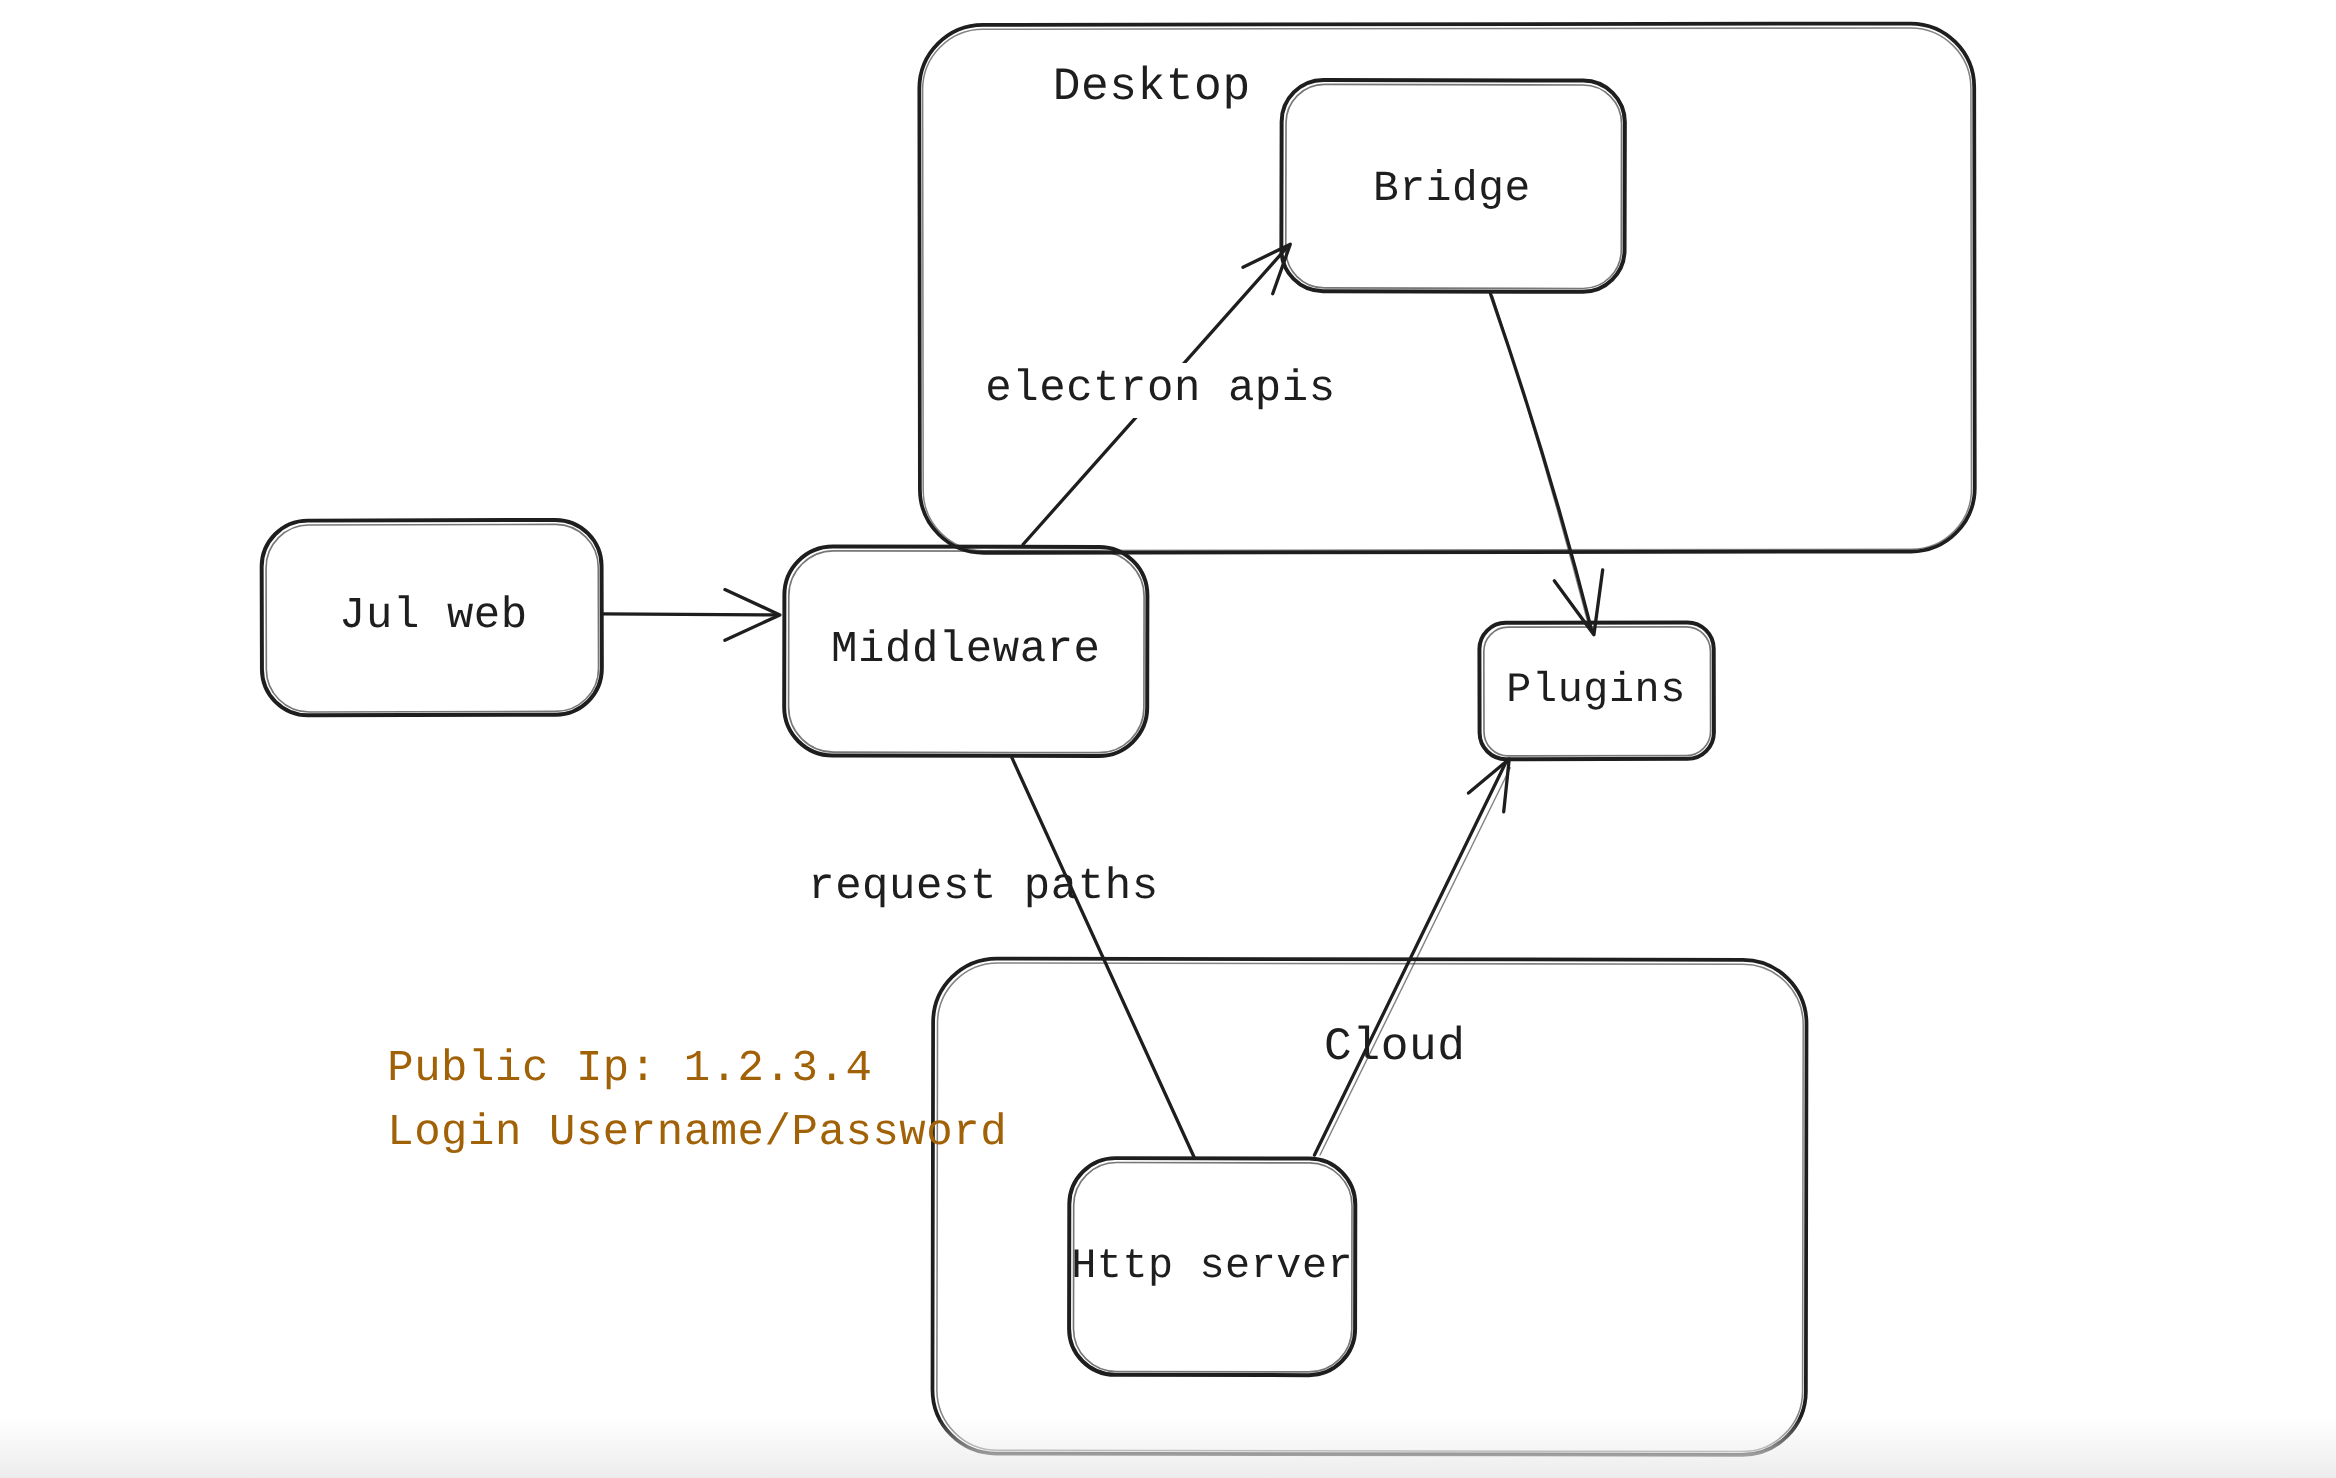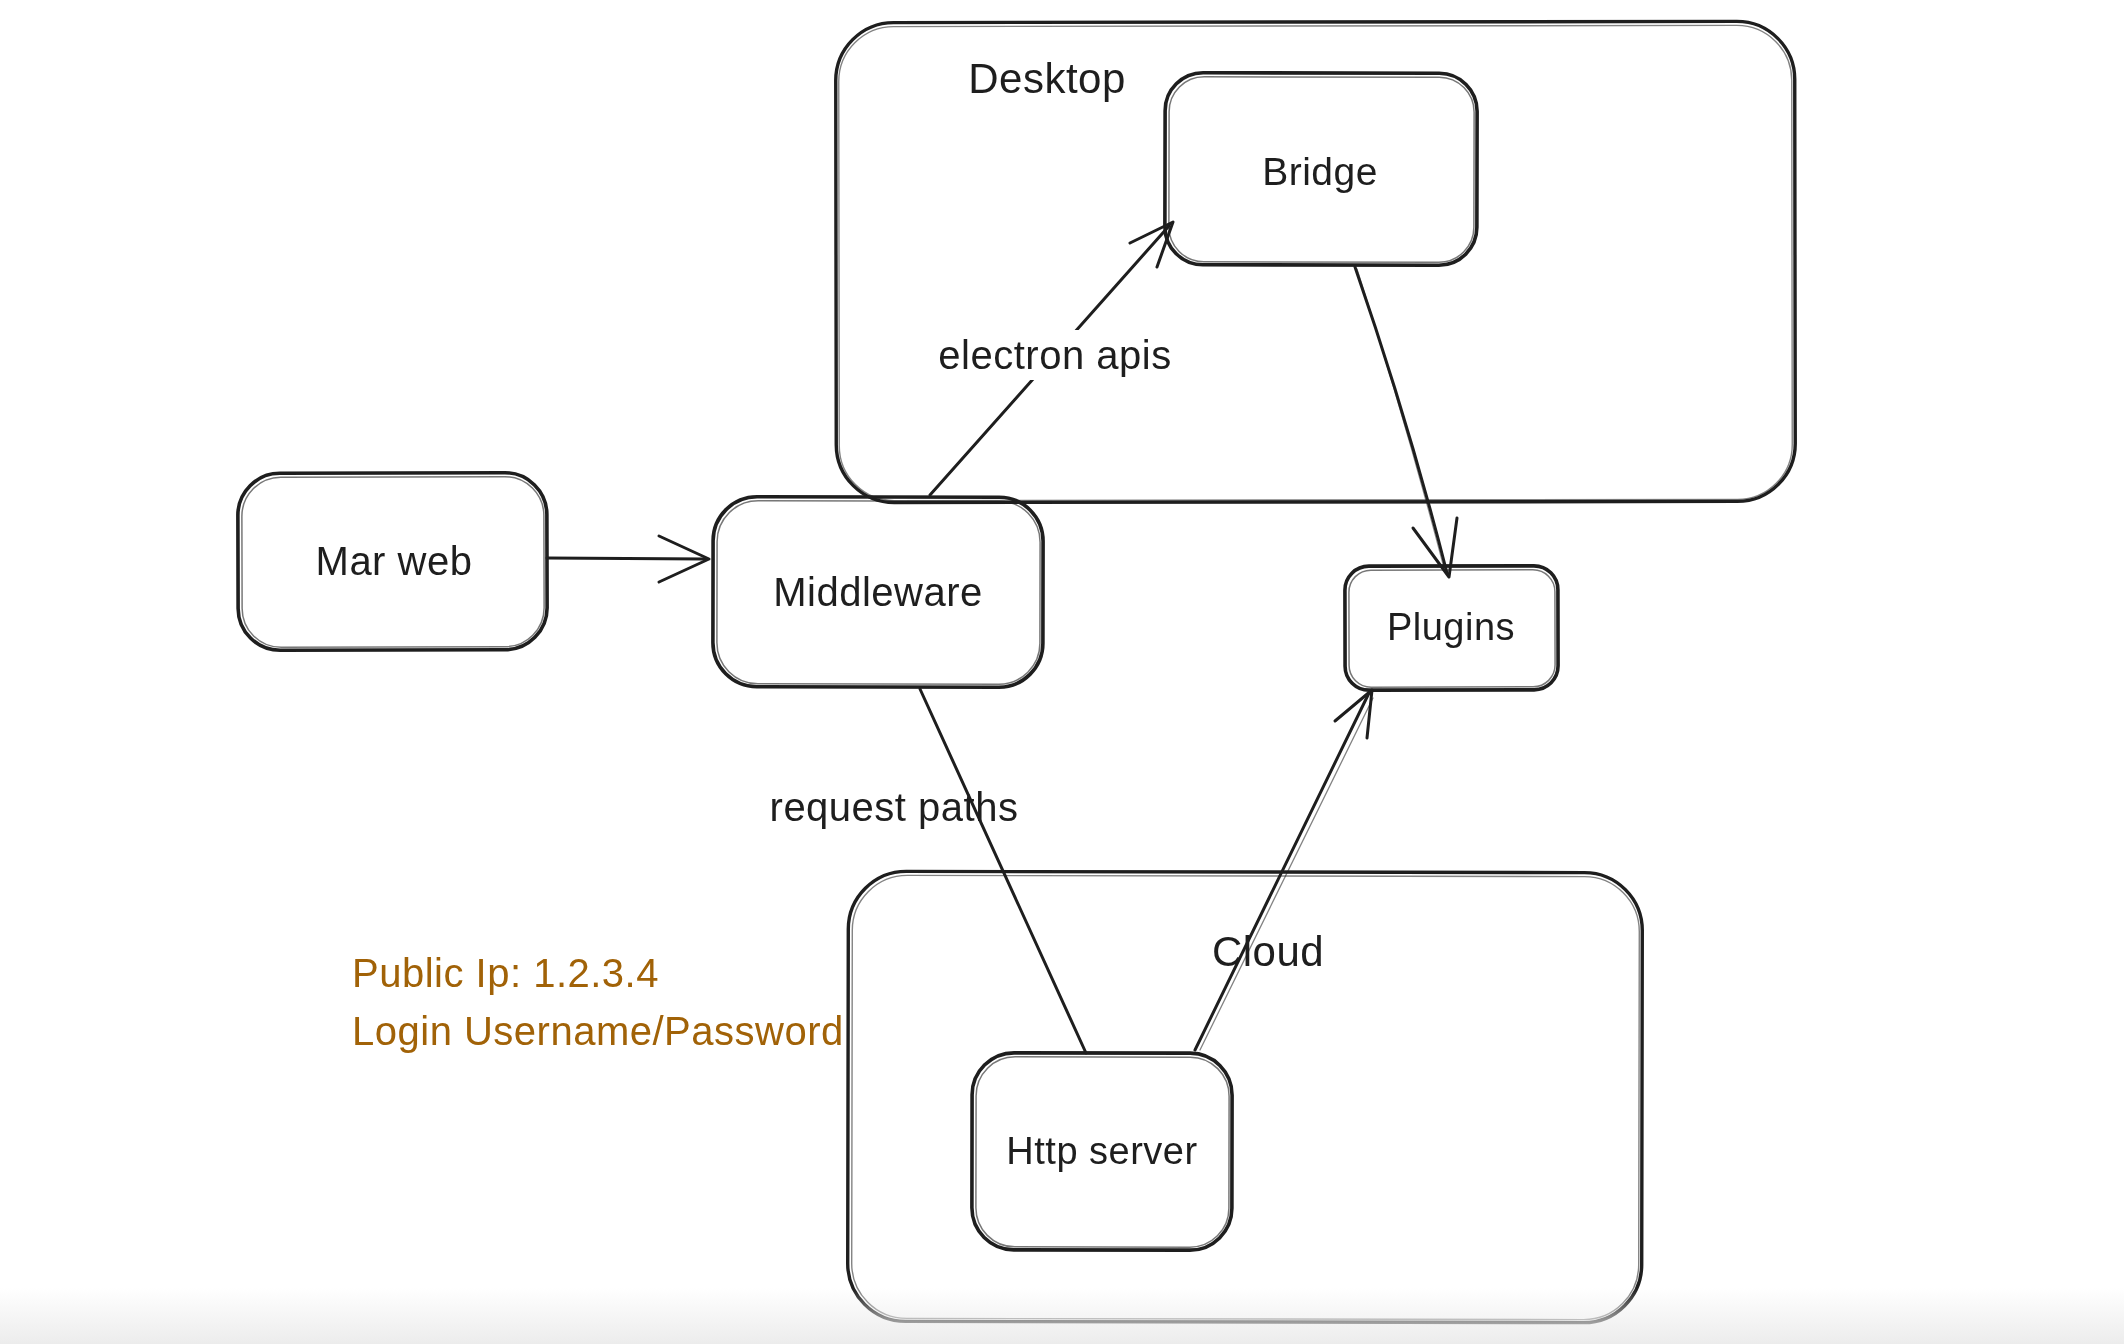--- a/index.html
+++ b/index.html
@@ -1,21 +1,21 @@
 <!DOCTYPE html>
 <html><head>
 <meta charset="utf-8">
 <style>
   html,body{margin:0;padding:0;background:#ffffff;}
   .canvas{
     position:relative;
     width:2124px;height:1344px;
     background:#ffffff;
     overflow:hidden;
-    font-family:Liberation Sans, sans-serif;
+    font-family:Liberation Mono, monospace;
     color:#1e1e1e;
   }
   .shapes{position:absolute;left:0;top:0;}
   .shapes *{vector-effect:non-scaling-stroke;}
   .lbl{
     position:absolute;
     transform:translate(-50%,-50%);
     font-size:40px;
     line-height:1.15;
     white-space:nowrap;
@@ -104,21 +104,21 @@
       <path d="M1195 1050 L1369 693"></path>
       <path d="M1200 1050 L1373 698" stroke-width="1.3" opacity="0.55"></path>
       <polyline points="1335,721 1372,690 1367,738"></polyline>
     </g>
   </svg>
 
   <div class="lbl container-title" style="left:1047px;top:79px">Desktop</div>
 
   <div class="lbl" style="left:1320px;top:172px;font-size:39px">Bridge</div>
 
-  <div class="lbl" style="left:394px;top:561px">Mar web</div>
+  <div class="lbl" style="left:394px;top:561px">Jul web</div>
 
   <div class="lbl" style="left:878px;top:592px">Middleware</div>
 
   <div class="lbl" style="left:1451px;top:628px;font-size:38px">Plugins</div>
 
   <div class="lbl container-title" style="left:1268px;top:952px">Cloud</div>
 
   <div class="lbl" style="left:1102px;top:1152px;font-size:38px">Http server</div>
 
   <div class="lbl bg" style="left:1055px;top:355px">electron apis</div>

